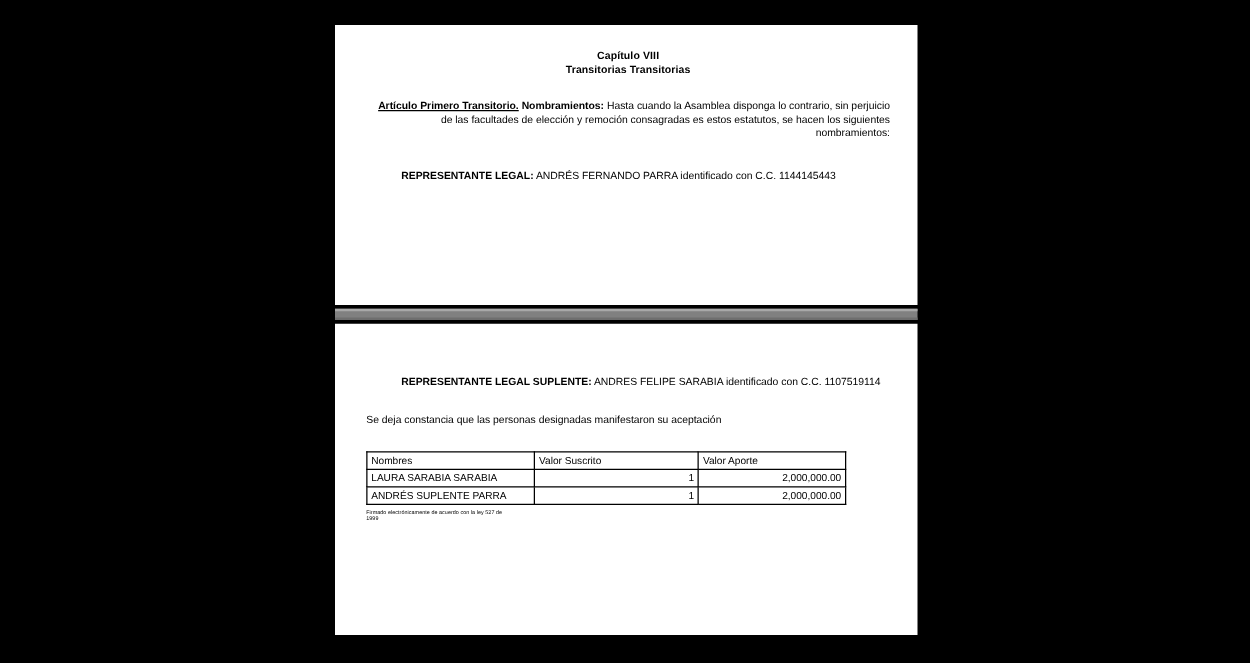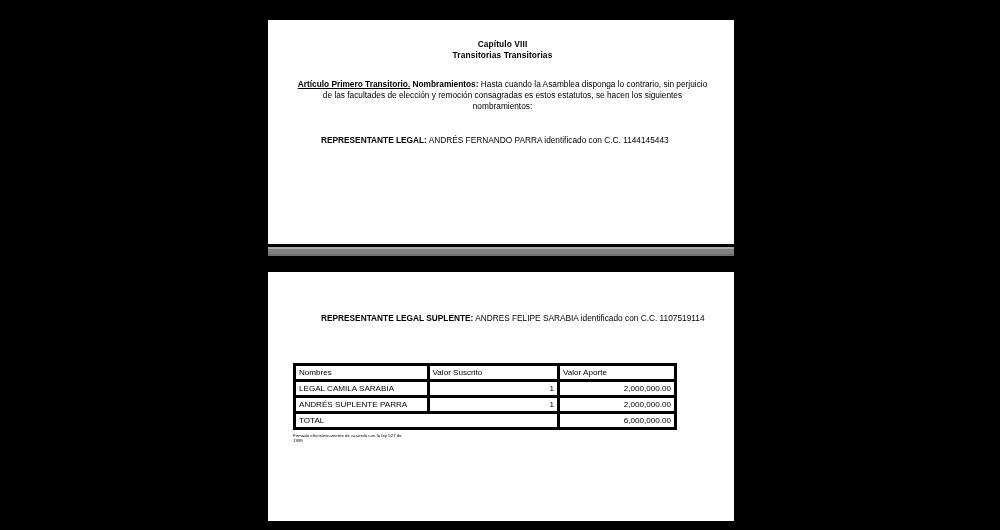--- a/index.html
+++ b/index.html
@@ -26,21 +26,21 @@
     left: 268px;
     width: 466px;
     background: #ffffff;
     padding-left: 44px;
   }
   #page-one {
     top: 20px;
     height: 224px;
   }
   #page-two {
-    top: 272px;
+    top: 259px;
     height: 249px;
   }
 
   
   #page-separator {
     position: absolute;
     left: 268px;
     top: 244px;
     width: 466px;
     height: 15px;
@@ -85,21 +85,21 @@
     font-size: 8.4px;
     line-height: 10.6px;
     color: #000;
     letter-spacing: 0.1px;
   }
 
   .para {
     font-size: 8.3px;
     line-height: 10.9px;
     color: #000;
-    text-align: center;
+    text-align: right;
   }
   .para .lead {
     font-weight: bold;
     text-decoration: underline;
   }
   .para .lead-nou {
     font-weight: bold;
     text-decoration: none;
   }
 
@@ -121,21 +121,21 @@
 
   
   .share-table {
     border-collapse: collapse;
     table-layout: fixed;
     width: 384px;
     font-size: 8.1px;
     color: #000;
   }
   .share-table td, .share-table th {
-    border: 3px solid #000000;
+    border: 1px solid #000000;
     padding: 2px 3px 2px 3px;
     height: 13px;
     font-weight: normal;
     text-align: left;
     vertical-align: middle;
     background: #ffffff;
     overflow: hidden;
     white-space: nowrap;
   }
   .share-table .col-name  { width: 129px; }
@@ -194,47 +194,43 @@
     <div class="doc-body">
 
       <div style="height:41px"></div>
 
       <div class="role-line">
         <span class="role-label">REPRESENTANTE LEGAL SUPLENTE:</span><span> ANDRES FELIPE SARABIA identificado con C.C. 1107519114</span>
       </div>
 
       <div style="height:19px"></div>
 
+      <div class="note-line">Se deja constancia que las personas designadas manifestaron su aceptación</div>
 
       <div style="height:20px"></div>
 
       <table class="share-table">
         <thead>
           <tr>
             <th class="col-name">Nombres</th>
             <th class="col-susc">Valor Suscrito</th>
             <th class="col-aport">Valor Aporte</th>
           </tr>
         </thead>
         <tbody>
           <tr>
-            <td class="col-name">LEGAL CAMILA SARABIA</td>
+            <td class="col-name">LAURA SARABIA SARABIA</td>
             <td class="col-susc num">1</td>
             <td class="col-aport num">2,000,000.00</td>
           </tr>
           <tr>
             <td class="col-name">ANDRÉS SUPLENTE PARRA</td>
             <td class="col-susc num">1</td>
             <td class="col-aport num">2,000,000.00</td>
           </tr>
-          <tr class="total-row">
-            <td class="col-name total-label">TOTAL</td>
-            <td class="col-susc num total-gap"></td>
-            <td class="col-aport num">6,000,000.00</td>
-          </tr>
         </tbody>
       </table>
 
       <div style="height:3px"></div>
 
       <div class="footer-note">
         <div>Firmado electrónicamente de acuerdo con la ley 527 de</div>
         <div>1999</div>
       </div>
 

